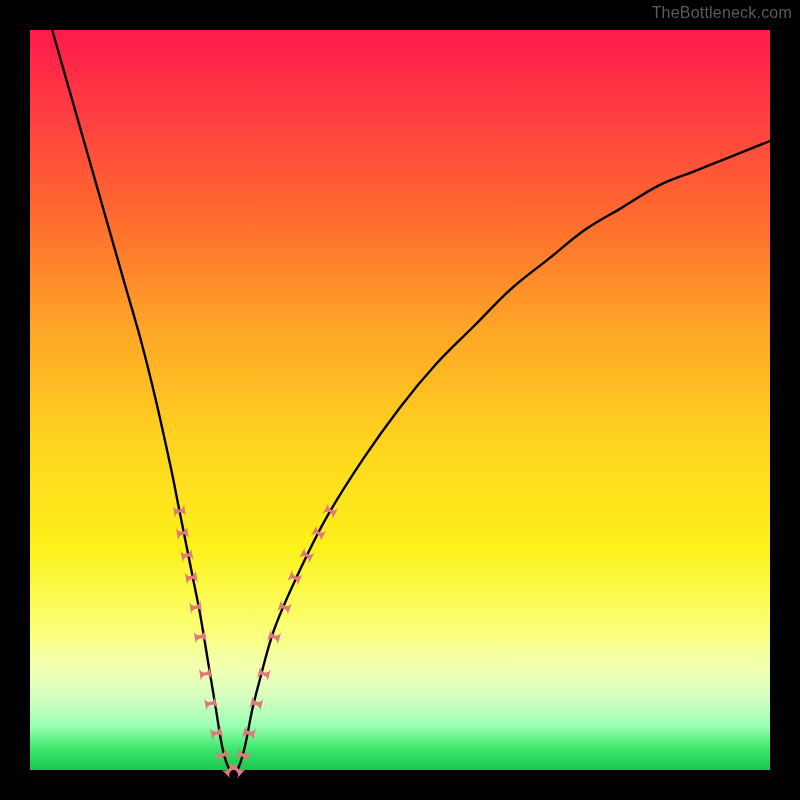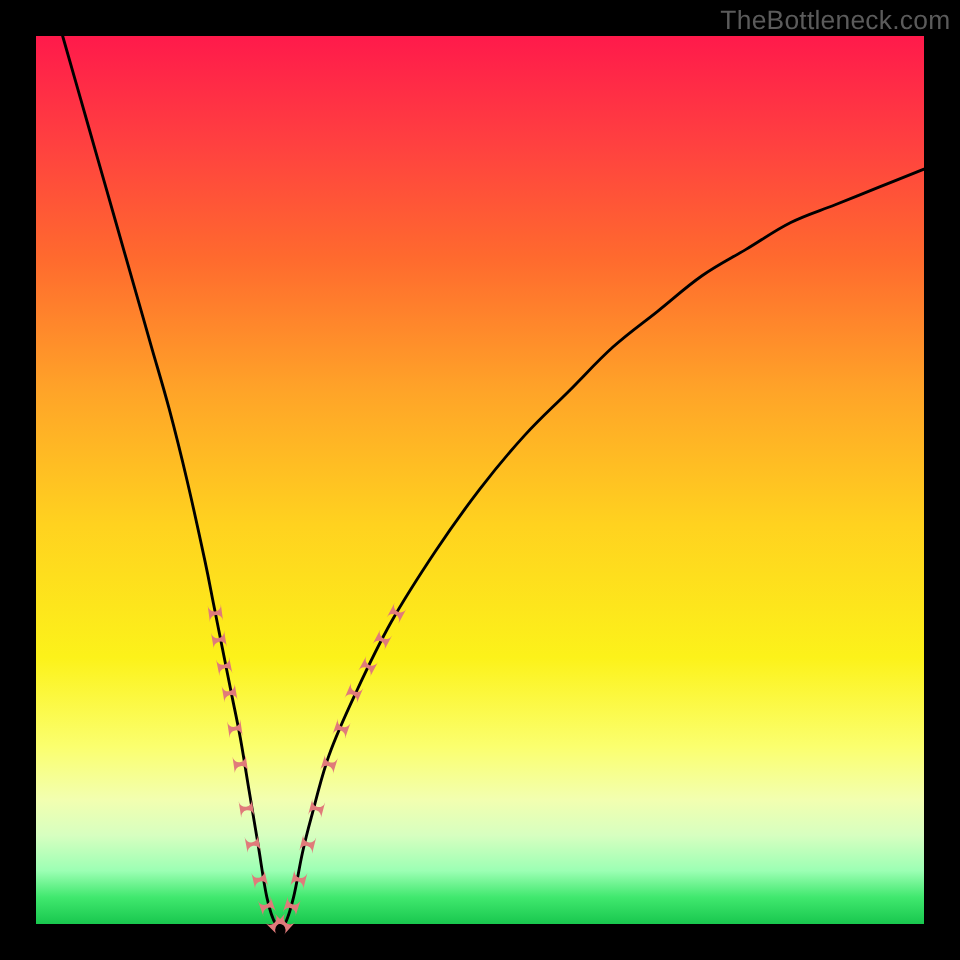--- a/index.html
+++ b/index.html
@@ -36,21 +36,21 @@
       #9cffb4 94%,
       #40e86e 97%,
       #18c74e 100%
     );
   }
   .watermark {
     position: absolute;
     top: 4px;
     right: 8px;
     color: #5b5b5b;
-    font-size: 22px;
+    font-size: 16px;
     font-weight: 500;
     letter-spacing: 0.2px;
     z-index: 10;
   }
   svg.curve {
     position: absolute;
     left: 0;
     top: 0;
     width: 740px;
     height: 740px;

